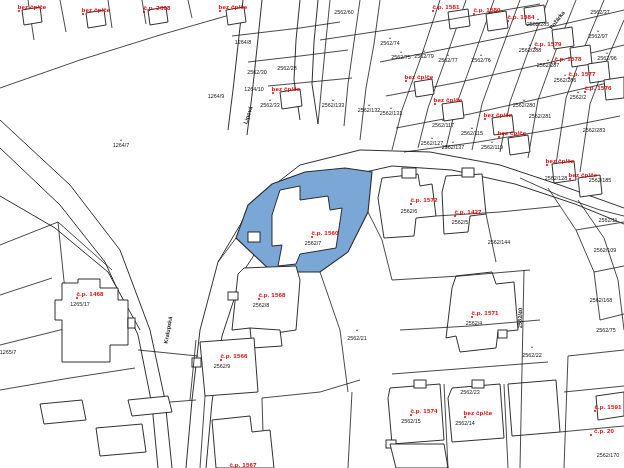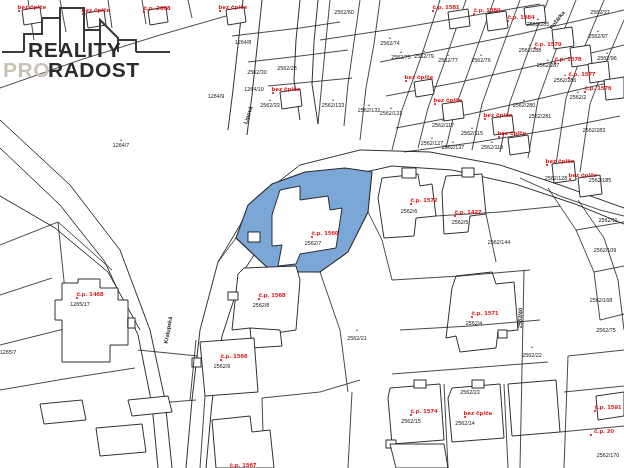--- a/index.html
+++ b/index.html
@@ -340,28 +340,14 @@
       <div class="dot" style="left: 595px; top: 411px;"></div>
       <div class="lbl lbl-red" style="left: 608px; top: 406px;">č.p. 1591</div>
       <div class="dot" style="left: 591px; top: 435px;"></div>
       <div class="lbl lbl-red" style="left: 604px; top: 430px;">č.p. 20</div>
       <div class="lbl lbl-street" style="left: 168px; top: 330px; transform: translate(-50%, -50%) rotate(-80deg);">Kralupská</div>
       <div class="lbl lbl-street" style="left: 248px; top: 115px; transform: translate(-50%, -50%) rotate(-72deg);">Lipová</div>
       <div class="lbl lbl-street" style="left: 557px; top: 20px; transform: translate(-50%, -50%) rotate(-52deg);">Požárka</div>
       <div class="lbl lbl-street" style="left: 520px; top: 318px; transform: translate(-50%, -50%) rotate(-88deg);">2562/40</div>
     </div>
 
-  <div id="watermark">
-    <svg width="215" height="95" viewBox="0 0 215 95">
-      <path d="M24,52 L24,34 L42,34 L42,18 L60,18 L60,52" fill="none" stroke="#3a3a3a" stroke-width="2"></path>
-      <path d="M60,52 L60,8 L84,8 L84,52" fill="none" stroke="#3a3a3a" stroke-width="2"></path>
-      <path d="M84,52 L84,30 L100,30 L100,52" fill="none" stroke="#3a3a3a" stroke-width="2"></path>
-      <path d="M100,52 L100,20 L118,38 L118,52" fill="none" stroke="#3a3a3a" stroke-width="2"></path>
-      <path d="M118,52 L118,40 L136,40 L136,52" fill="none" stroke="#3a3a3a" stroke-width="2"></path>
-      <path d="M136,52 L170,52" fill="none" stroke="#3a3a3a" stroke-width="2"></path>
-      <path d="M2,52 L24,52" fill="none" stroke="#3a3a3a" stroke-width="2"></path>
-    </svg>
-    <div class="wm-text wm-reality">REALITY</div>
-    <div class="wm-text wm-pro">PRO</div>
-    <div class="wm-text wm-radost">RADOST</div>
-  </div>
 
 </div>
 
 </body></html>

